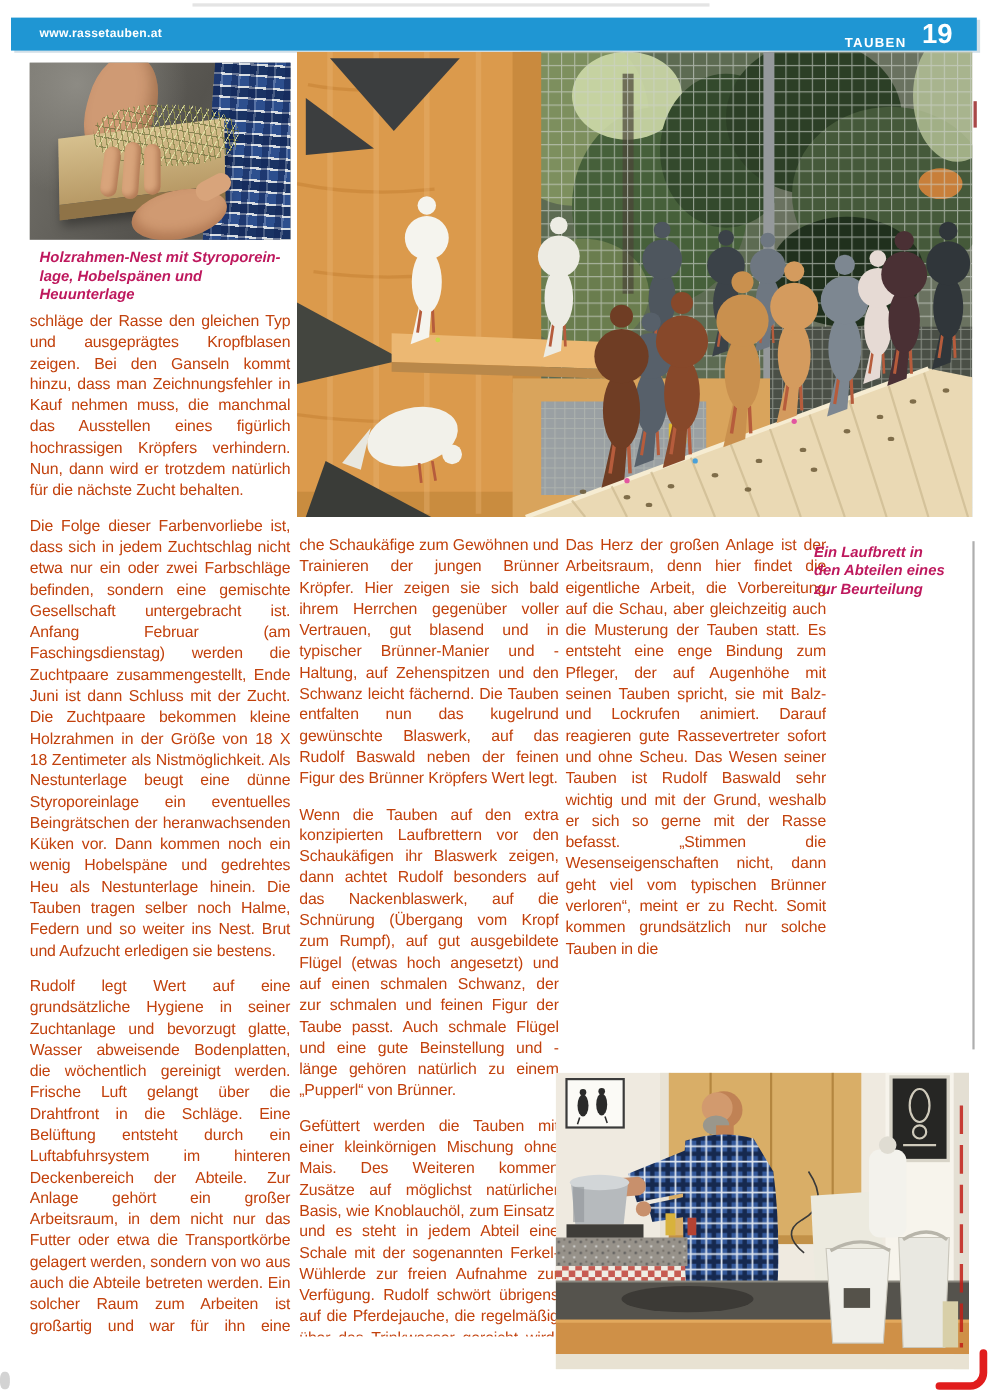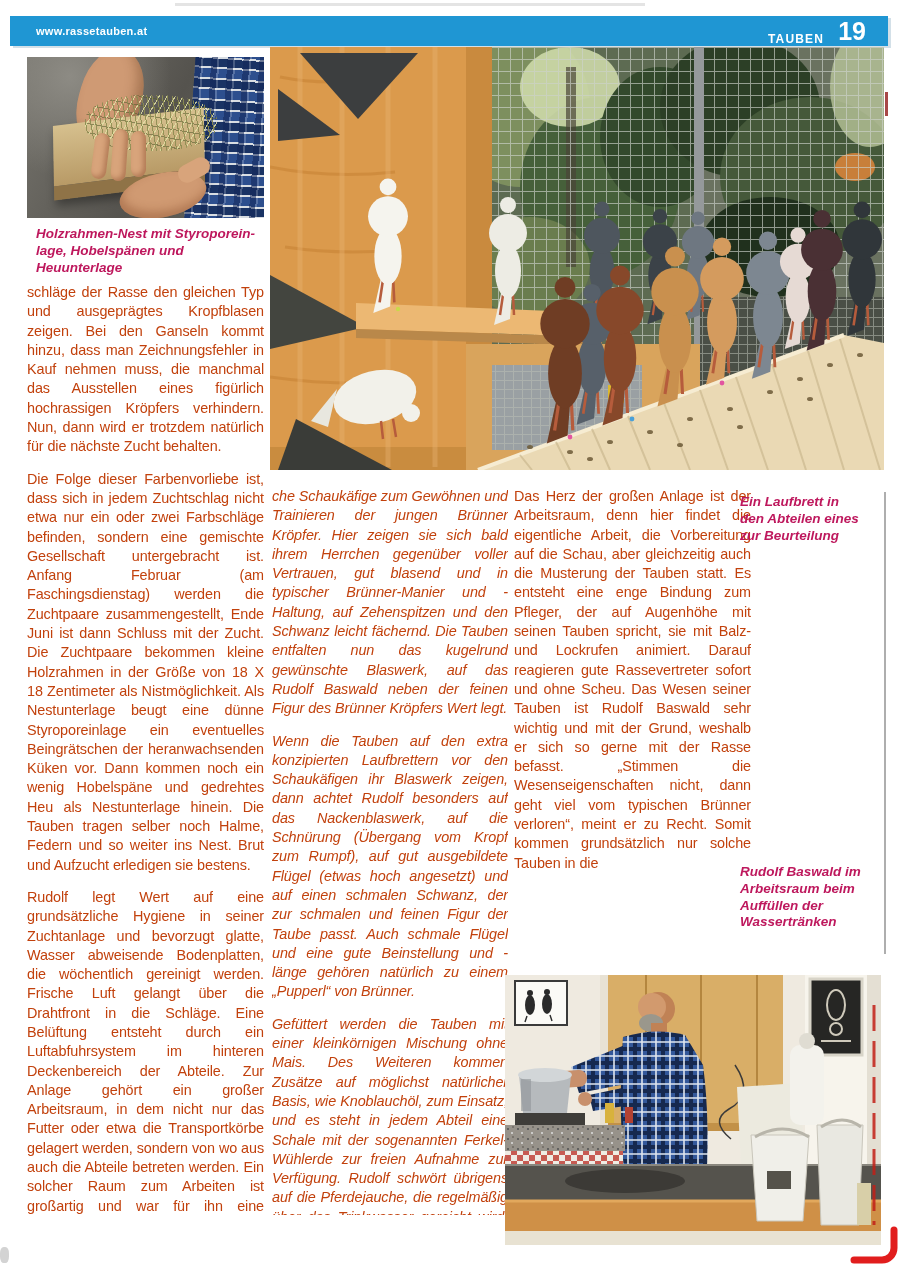--- a/index.html
+++ b/index.html
@@ -199,31 +199,30 @@
         </g>
       </g>
     </svg>
   </div>
 
   <div class="col" style="left:27px;top:283px;width:237px;height:932px;">
     <p>schläge der Rasse den gleichen Typ und ausgeprägtes Kropfblasen zeigen. Bei den Ganseln kommt hinzu, dass man Zeichnungsfehler in Kauf nehmen muss, die manchmal das Ausstellen eines figürlich hochrassigen Kröpfers verhindern. Nun, dann wird er trotzdem natürlich für die nächste Zucht behalten.</p>
     <p>Die Folge dieser Farbenvorliebe ist, dass sich in jedem Zuchtschlag nicht etwa nur ein oder zwei Farbschläge befinden, sondern eine gemischte Gesellschaft untergebracht ist. Anfang Februar (am Faschingsdienstag) werden die Zuchtpaare zusammengestellt, Ende Juni ist dann Schluss mit der Zucht. Die Zuchtpaare bekommen kleine Holzrahmen in der Größe von 18 X 18 Zentimeter als Nistmöglichkeit. Als Nestunterlage beugt eine dünne Styroporeinlage ein eventuelles Beingrätschen der heranwachsenden Küken vor. Dann kommen noch ein wenig Hobelspäne und gedrehtes Heu als Nestunterlage hinein. Die Tauben tragen selber noch Halme, Federn und so weiter ins Nest. Brut und Aufzucht erledigen sie bestens.</p>
     <p>Rudolf legt Wert auf eine grundsätzliche Hygiene in seiner Zuchtanlage und bevorzugt glatte, Wasser abweisende Bodenplatten, die wöchentlich gereinigt werden. Frische Luft gelangt über die Drahtfront in die Schläge. Eine Belüftung entsteht durch ein Luftabfuhrsystem im hinteren Deckenbereich der Abteile. Zur Anlage gehört ein großer Arbeitsraum, in dem nicht nur das Futter oder etwa die Transportkörbe gelagert werden, sondern von wo aus auch die Abteile betreten werden. Ein solcher Raum zum Arbeiten ist großartig und war für ihn eine Selbstverständlichkeit, als er die große Zuchtanlage baute. Praktisch ist natürlich der Wasseranschluss für die vielen Tränken, die mit einem fahrbaren Tisch zu den jeweiligen Abteilen gebracht werden. Es befinden sich im Arbeitsraum auch sämtli-</p>
   </div>
-  <div class="col" style="left:272px;top:487px;width:236px;height:728px;font-style:italic;">
+  <div class="col" style="left:272px;top:487px;width:236px;height:728px;">
     <p>che Schaukäfige zum Gewöhnen und Trainieren der jungen Brünner Kröpfer. Hier zeigen sie sich bald ihrem Herrchen gegenüber voller Vertrauen, gut blasend und in typischer Brünner-Manier und -Haltung, auf Zehenspitzen und den Schwanz leicht fächernd. Die Tauben entfalten nun das kugelrund gewünschte Blaswerk, auf das Rudolf Baswald neben der feinen Figur des Brünner Kröpfers Wert legt.</p>
     <p>Wenn die Tauben auf den extra konzipierten Laufbrettern vor den Schaukäfigen ihr Blaswerk zeigen, dann achtet Rudolf besonders auf das Nackenblaswerk, auf die Schnürung (Übergang vom Kropf zum Rumpf), auf gut ausgebildete Flügel (etwas hoch angesetzt) und auf einen schmalen Schwanz, der zur schmalen und feinen Figur der Taube passt. Auch schmale Flügel und eine gute Beinstellung und -länge gehören natürlich zu einem „Pupperl“ von Brünner.</p>
     <p>Gefüttert werden die Tauben mit einer kleinkörnigen Mischung ohne Mais. Des Weiteren kommen Zusätze auf möglichst natürlicher Basis, wie Knoblauchöl, zum Einsatz, und es steht in jedem Abteil eine Schale mit der sogenannten Ferkel-Wühlerde zur freien Aufnahme zur Verfügung. Rudolf schwört übrigens auf die Pferdejauche, die regelmäßig über das Trinkwasser gereicht wird. Brünner Kröpfer sind ganz normale und vitale Rassetauben, auch wenn es aufgrund ihrer feinen, eleganten Erscheinung auf den ersten Blick</p>
   </div>
   <div class="col" style="left:514px;top:487px;width:237px;height:470px;">
     <p>Das Herz der großen Anlage ist der Arbeitsraum, denn hier findet die eigentliche Arbeit, die Vorbereitung auf die Schau, aber gleichzeitig auch die Musterung der Tauben statt. Es entsteht eine enge Bindung zum Pfleger, der auf Augenhöhe mit seinen Tauben spricht, sie mit Balz- und Lockrufen animiert. Darauf reagieren gute Rassevertreter sofort und ohne Scheu. Das Wesen seiner Tauben ist Rudolf Baswald sehr wichtig und mit der Grund, weshalb er sich so gerne mit der Rasse befasst. „Stimmen die Wesenseigenschaften nicht, dann geht viel vom typischen Brünner verloren“, meint er zu Recht. Somit kommen grundsätzlich nur solche Tauben in die</p>
   </div>
 
   <div class="cap" style="left:740px;top:494px;width:122px;">Ein Laufbrett in den Abteilen eines zur Beurteilung</div>
-  <div class="cap" style="left:740px;top:864px;width:122px;">Rudolf Baswald im Arbeitsraum beim Auffüllen der Wasser­tränken</div>
 
   <div class="grayrule"></div>
   <div class="redtick"></div>
 
   <div class="photo" style="left:505px;top:975px;width:376px;height:270px;">
     <svg width="376" height="270" viewBox="0 0 376 270">
       <defs>
         <pattern id="plaid" width="14" height="14" patternUnits="userSpaceOnUse">
           <rect width="14" height="14" fill="#33589a"></rect>
           <path d="M0 4h14M4 0v14" stroke="#16294f" stroke-width="4"></path>

